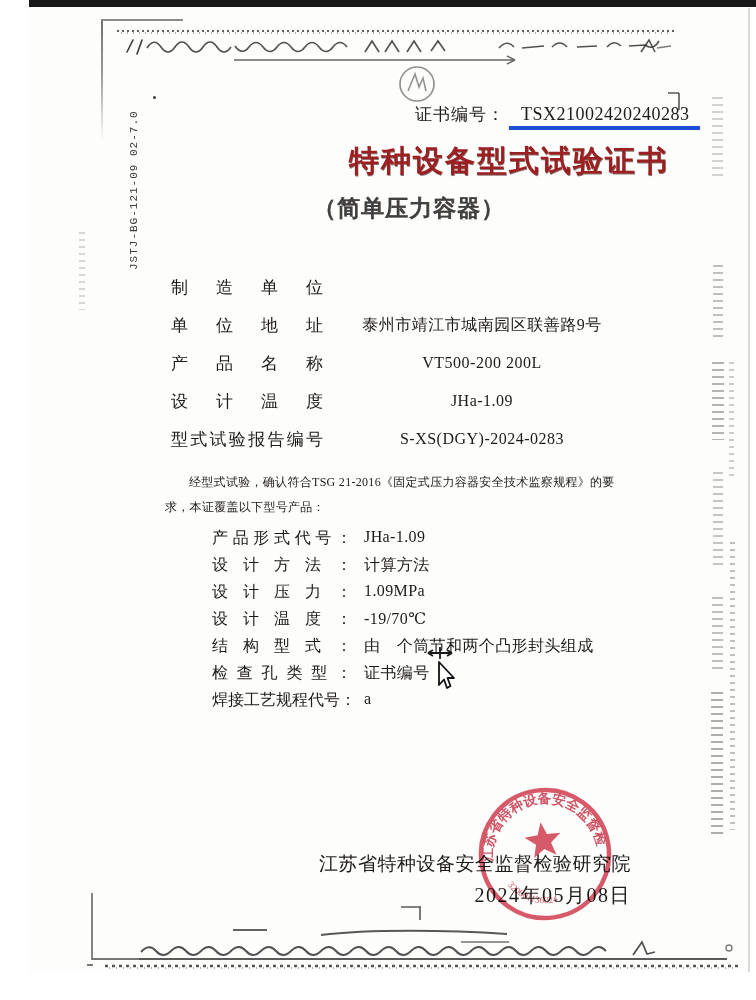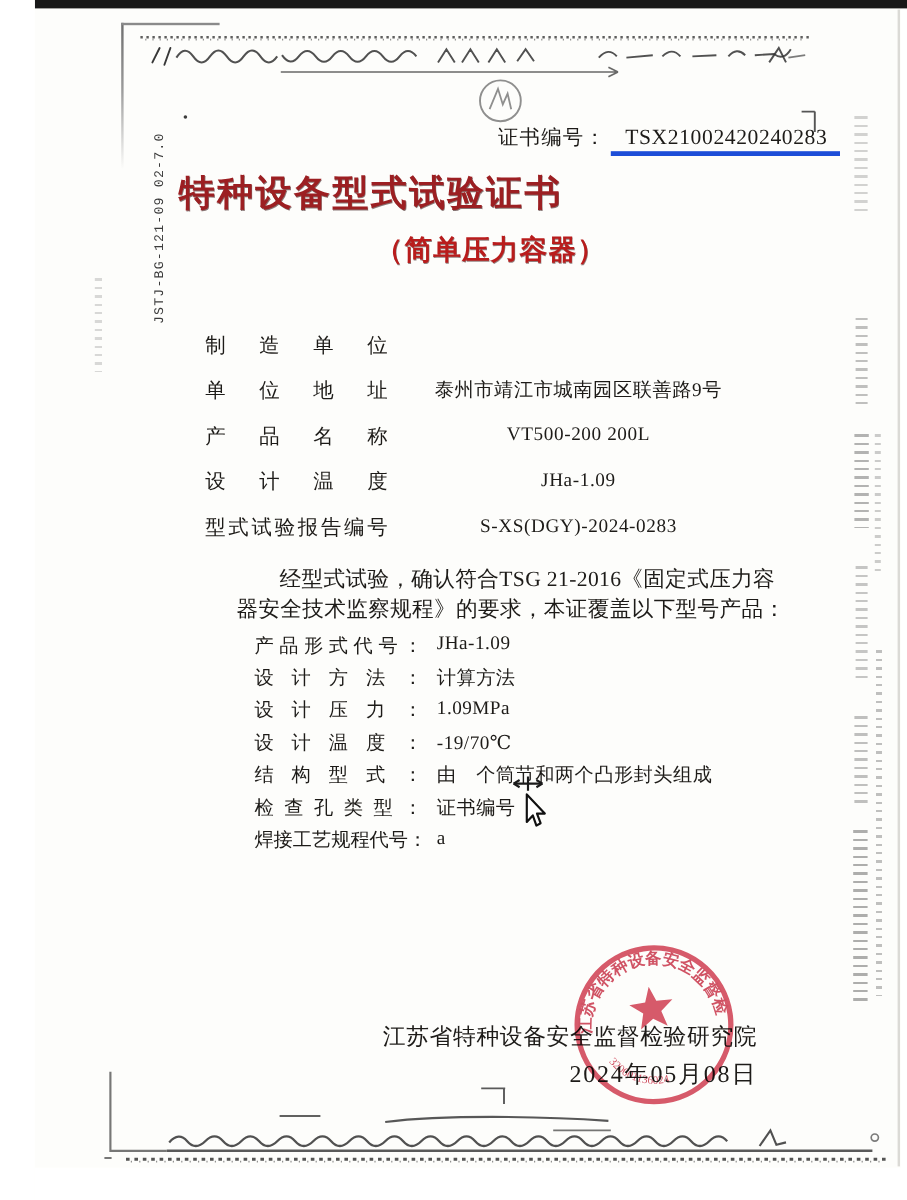--- a/index.html
+++ b/index.html
@@ -32,43 +32,43 @@
   }
   
   .cert-line{left:386px;top:103px;display:flex;align-items:baseline;z-index:2;}
   .cert-label{font-size:17px;letter-spacing:1px;}
   .cert-no{
     font-size:18px;padding:0 10px 1px 12px;margin-left:4px;
     border-bottom:4px solid #1d4ed8;letter-spacing:.5px;
   }
   
   .title{
-    left:120px;top:141px;width:520px;text-align:left;z-index:2;
+    left:120px;top:141px;width:520px;text-align:right;z-index:2;
     font-size:30px;font-weight:bold;letter-spacing:2px;color:#9c1f22;
     text-shadow:.5px .5px 0 rgba(40,5,5,.55);
   }
   .subtitle{
     left:120px;top:193px;width:520px;text-align:center;z-index:2;
-    font-size:23px;font-weight:bold;letter-spacing:1px;color:#b91c1c;
+    font-size:23px;font-weight:bold;letter-spacing:1px;color:#404040;
     text-shadow:.4px .4px 0 rgba(40,8,8,.5);
     font-family:Liberation Serif, serif;
   }
   
   .fields{left:142px;top:268px;width:470px;z-index:2;}
   .field-row{display:flex;align-items:center;height:38px;font-size:17px;}
   .jlabel{
     display:inline-block;width:152px;white-space:nowrap;
     text-align:justify;text-align-last:justify;text-justify:inter-character;
     letter-spacing:0;
   }
   .field-value{flex:1;text-align:center;font-size:16px;letter-spacing:.5px;}
   
   .statement{
-    left:168px;top:470px;width:462px;z-index:2;
-    font-size:18px;line-height:25px;text-indent:2em;letter-spacing:.3px;
+    left:136px;top:470px;width:462px;z-index:2;
+    font-size:12px;line-height:25px;text-indent:2em;letter-spacing:.3px;
   }
   
   .specs{left:183px;top:528px;z-index:2;}
   .spec-row{display:flex;align-items:flex-start;height:27px;font-size:16px;}
   .jlabel2{
     display:inline-block;width:140px;white-space:nowrap;
     text-align:justify;text-align-last:justify;text-justify:inter-character;
   }
   .spec-value{margin-left:12px;letter-spacing:.4px;}
   

